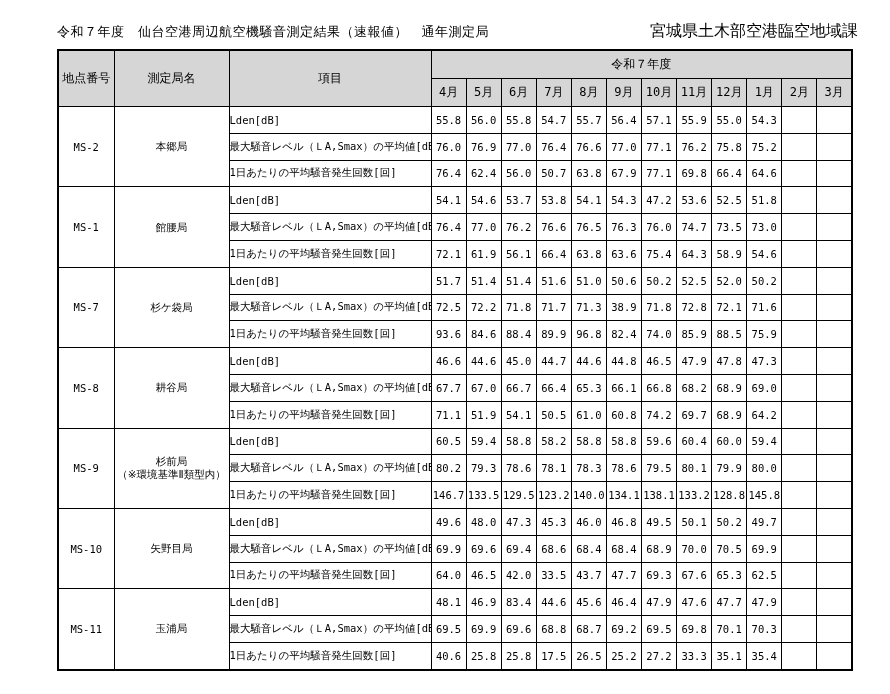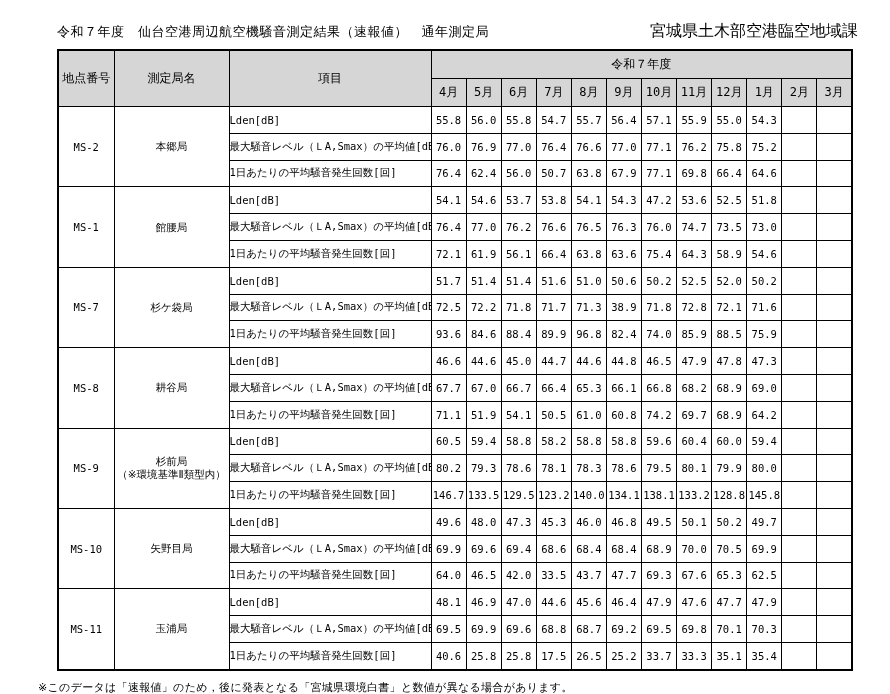--- a/index.html
+++ b/index.html
@@ -413,21 +413,21 @@
           <td class="val-cell"></td>
         </tr>
         <tr>
           <td class="id-cell" rowspan="3">MS-11</td>
           <td class="name-cell" rowspan="3">
             <div class="name-line">玉浦局</div>
           </td>
           <td class="item-cell">Lden[dB]</td>
           <td class="val-cell">48.1</td>
           <td class="val-cell">46.9</td>
-          <td class="val-cell">47.0</td>
+          <td class="val-cell">83.4</td>
           <td class="val-cell">44.6</td>
           <td class="val-cell">45.6</td>
           <td class="val-cell">46.4</td>
           <td class="val-cell">47.9</td>
           <td class="val-cell">47.6</td>
           <td class="val-cell">47.7</td>
           <td class="val-cell">47.9</td>
           <td class="val-cell"></td>
           <td class="val-cell"></td>
         </tr>
@@ -447,25 +447,24 @@
           <td class="val-cell"></td>
         </tr>
         <tr>
           <td class="item-cell">1日あたりの平均騒音発生回数[回]</td>
           <td class="val-cell">40.6</td>
           <td class="val-cell">25.8</td>
           <td class="val-cell">25.8</td>
           <td class="val-cell">17.5</td>
           <td class="val-cell">26.5</td>
           <td class="val-cell">25.2</td>
-          <td class="val-cell">33.7</td>
+          <td class="val-cell">27.2</td>
           <td class="val-cell">33.3</td>
           <td class="val-cell">35.1</td>
           <td class="val-cell">35.4</td>
           <td class="val-cell"></td>
           <td class="val-cell"></td>
         </tr>
       </tbody>
   </table>
 
-  <div class="footnote">※このデータは「速報値」のため，後に発表となる「宮城県環境白書」と数値が異なる場合があります。</div>
 
 </div>
 
 </body></html>

